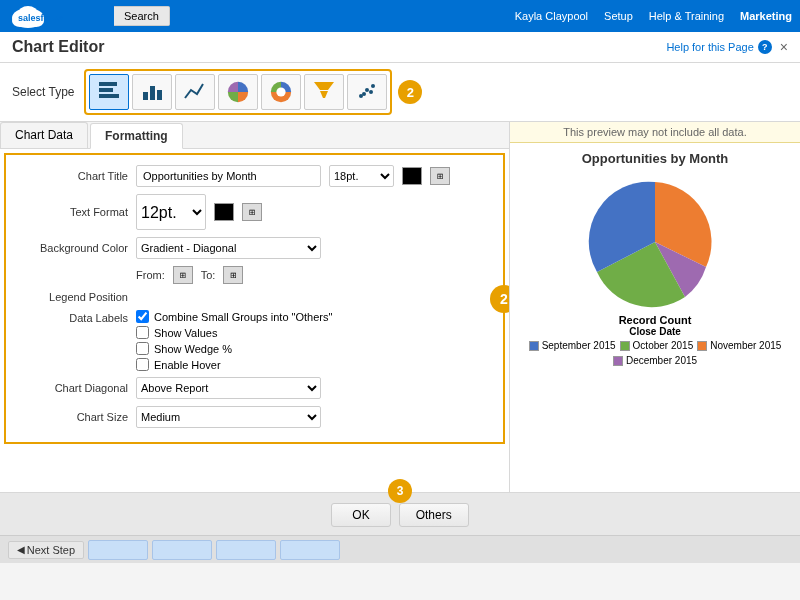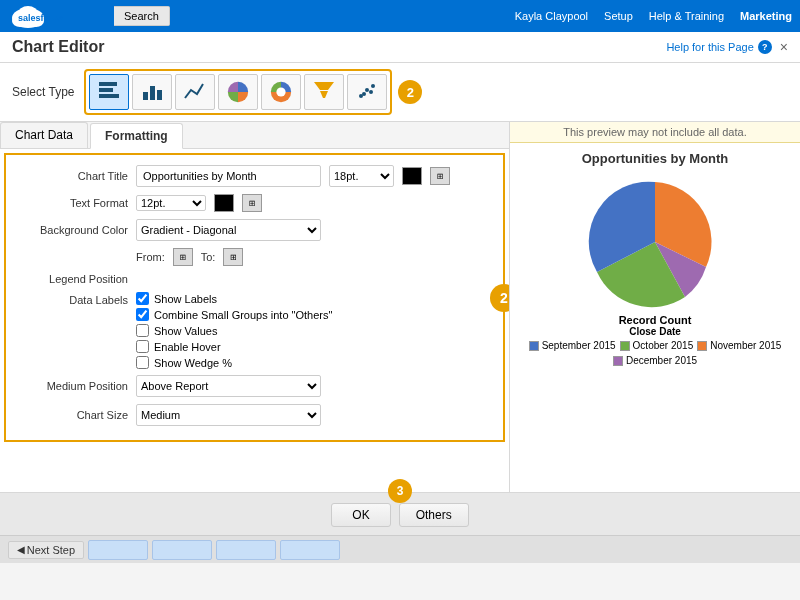--- a/index.html
+++ b/index.html
@@ -238,21 +238,21 @@
         <input type="text" style="width: 185px; height: 22px; border: 1px solid rgb(204, 204, 204); padding: 2px 6px; font-size: 11px; border-radius: 2px;" value="Opportunities by Month">
         <select style="height:22px;border:1px solid #ccc;font-size:11px;border-radius:2px;background:white;width:65px;">
           <option>18pt.</option>
         </select>
         <div style="width:20px;height:18px;border:1px solid #999;cursor:pointer;background:black;"></div>
         <div style="width:20px;height:18px;border:1px solid #999;cursor:pointer;background:#ddd;display:flex;align-items:center;justify-content:center;font-size:8px;">⊞</div>
       </div>
 
       <div class="form-row" style="display:flex;align-items:center;margin-bottom:7px;gap:8px;">
         <span style="width:110px;text-align:right;font-size:11px;color:#333;">Text Format</span>
-        <select style="height:16px;border:1px solid #ccc;font-size:11px;border-radius:2px;background:white;width:70px;">
+        <select style="height:36px;border:1px solid #ccc;font-size:16px;border-radius:2px;background:white;width:70px;">
           <option>12pt.</option>
         </select>
         <div style="width:20px;height:18px;border:1px solid #999;cursor:pointer;background:black;"></div>
         <div style="width:20px;height:18px;border:1px solid #999;cursor:pointer;background:#ddd;display:flex;align-items:center;justify-content:center;font-size:8px;">⊞</div>
       </div>
 
       <div class="form-row" style="display:flex;align-items:center;margin-bottom:7px;gap:8px;">
         <span style="width:110px;text-align:right;font-size:11px;color:#333;">Background Color</span>
         <select style="height:22px;border:1px solid #ccc;font-size:11px;border-radius:2px;background:white;width:185px;">
           <option>Gradient - Diagonal</option>
@@ -267,45 +267,41 @@
         <div style="width:20px;height:18px;border:1px solid #999;cursor:pointer;background:#ddd;display:flex;align-items:center;justify-content:center;font-size:8px;">⊞</div>
       </div>
 
       <div class="form-row" style="display:flex;align-items:center;margin-bottom:7px;gap:8px;">
         <span style="width:110px;text-align:right;font-size:11px;color:#333;">Legend Position</span>
       </div>
 
       <div class="form-row" style="display:flex;align-items:flex-start;margin-bottom:3px;gap:8px;">
         <span style="width:110px;text-align:right;font-size:11px;color:#333;padding-top:2px;">Data Labels</span>
         <div>
-          <label style="display:flex;align-items:center;gap:5px;margin-bottom:3px;font-size:11px;cursor:pointer;">
-            <input type="checkbox" checked="" style=""> 
-              <span>Show Labels</span>
-          </label>
           <label style="display:flex;align-items:center;gap:5px;margin-bottom:3px;font-size:11px;cursor:pointer;">
             <input type="checkbox" checked="" style=""> 
               <span>Combine Small Groups into "Others"</span>
           </label>
           <label style="display:flex;align-items:center;gap:5px;margin-bottom:3px;font-size:11px;cursor:pointer;">
             <input type="checkbox" style=""> 
               <span>Show Values</span>
           </label>
           <label style="display:flex;align-items:center;gap:5px;margin-bottom:3px;font-size:11px;cursor:pointer;">
             <input type="checkbox" style=""> 
-              <span>Enable Hover</span>
+              <span>Show Wedge %</span>
           </label>
           <label style="display:flex;align-items:center;gap:5px;margin-bottom:3px;font-size:11px;cursor:pointer;">
             <input type="checkbox" style=""> 
-              <span>Show Wedge %</span>
+              <span>Enable Hover</span>
           </label>
         </div>
       </div>
 
       <div class="form-row" style="display:flex;align-items:center;margin-bottom:7px;gap:8px;">
-        <span style="width:110px;text-align:right;font-size:11px;color:#333;">Medium Position</span>
+        <span style="width:110px;text-align:right;font-size:11px;color:#333;">Chart Diagonal</span>
         <select style="height:22px;border:1px solid #ccc;font-size:11px;border-radius:2px;background:white;width:185px;">
           <option>Above Report</option>
         </select>
       </div>
 
       <div class="form-row" style="display:flex;align-items:center;margin-bottom:4px;gap:8px;">
         <span style="width:110px;text-align:right;font-size:11px;color:#333;">Chart Size</span>
         <select style="height:22px;border:1px solid #ccc;font-size:11px;border-radius:2px;background:white;width:185px;">
           <option>Medium</option>
         </select>

